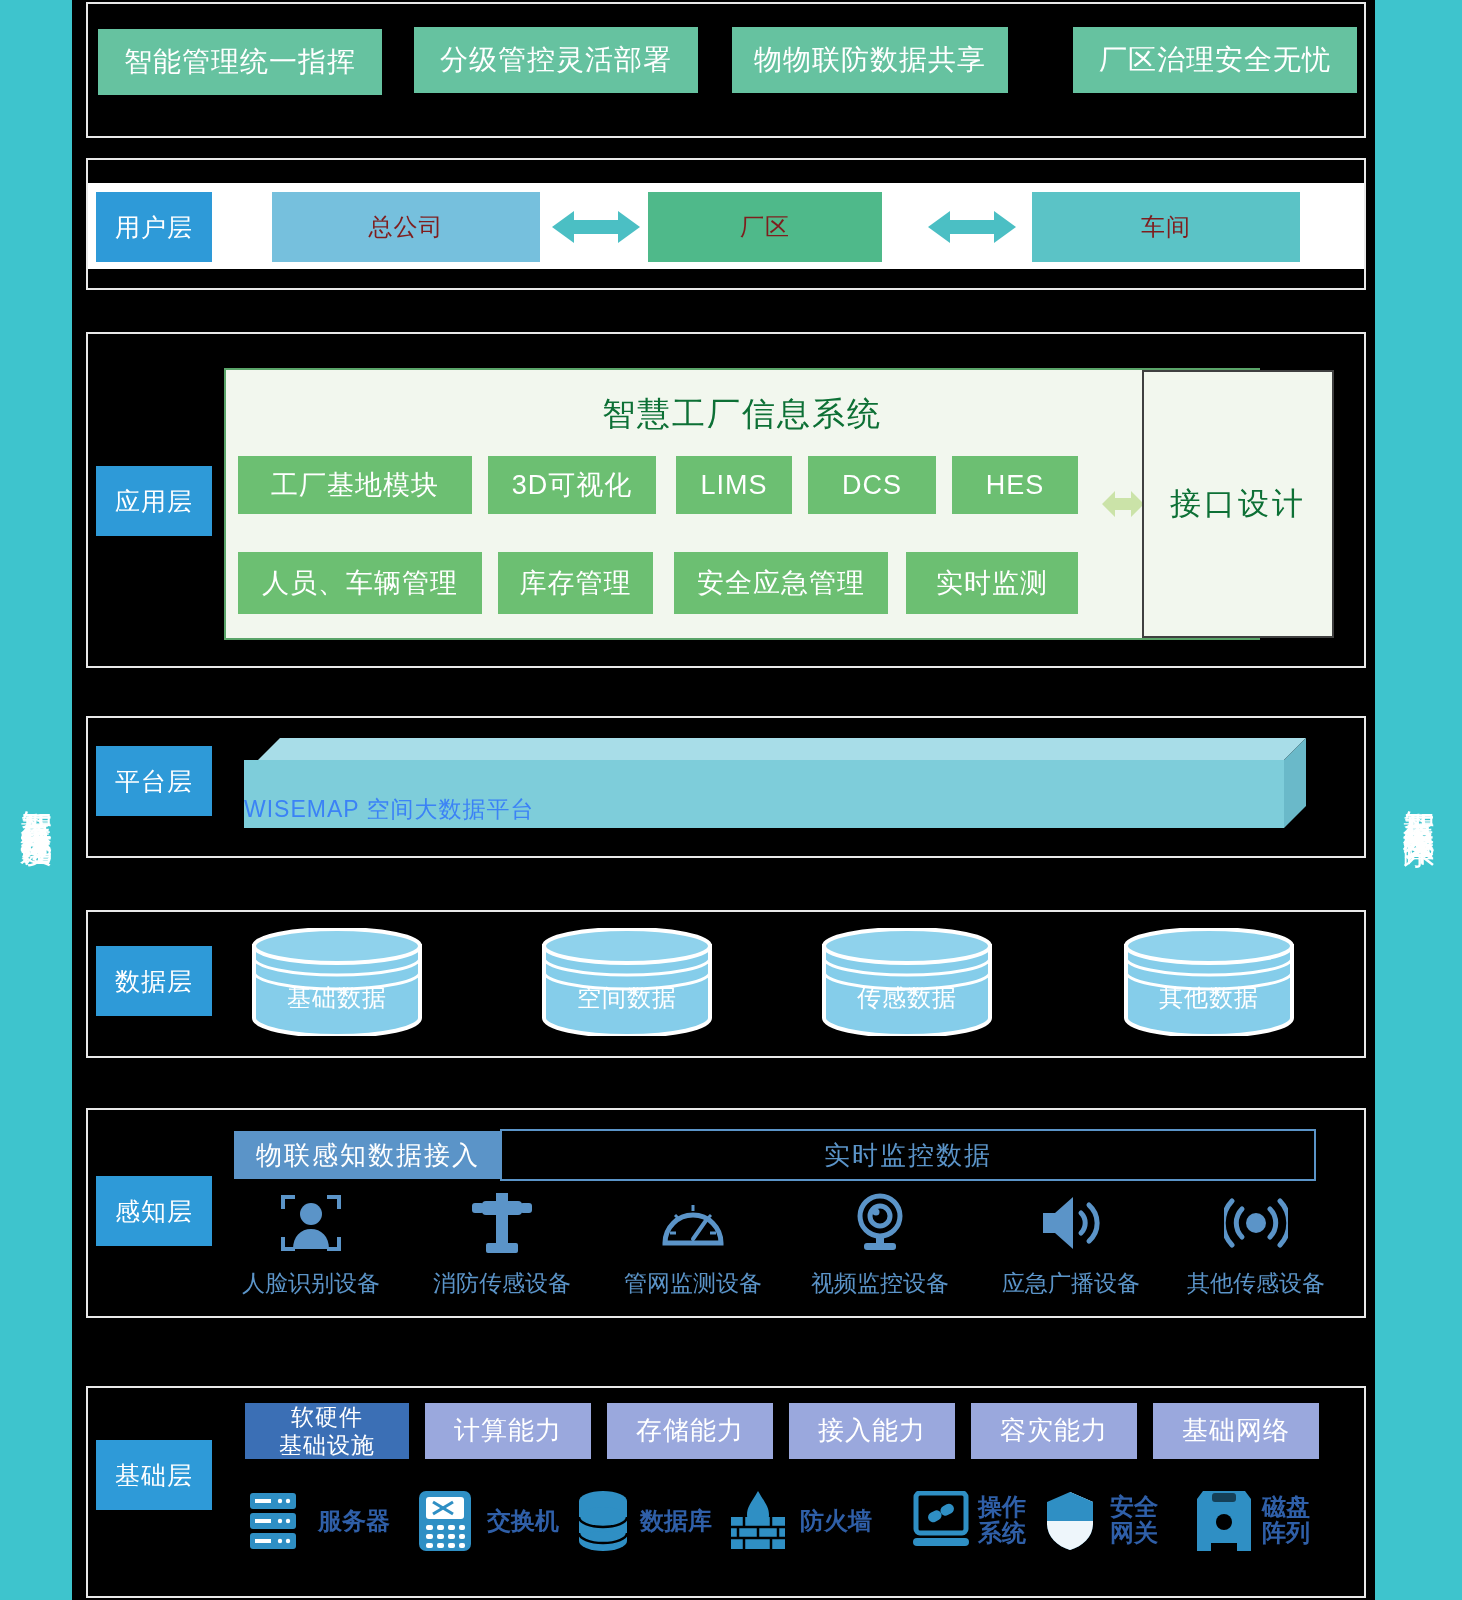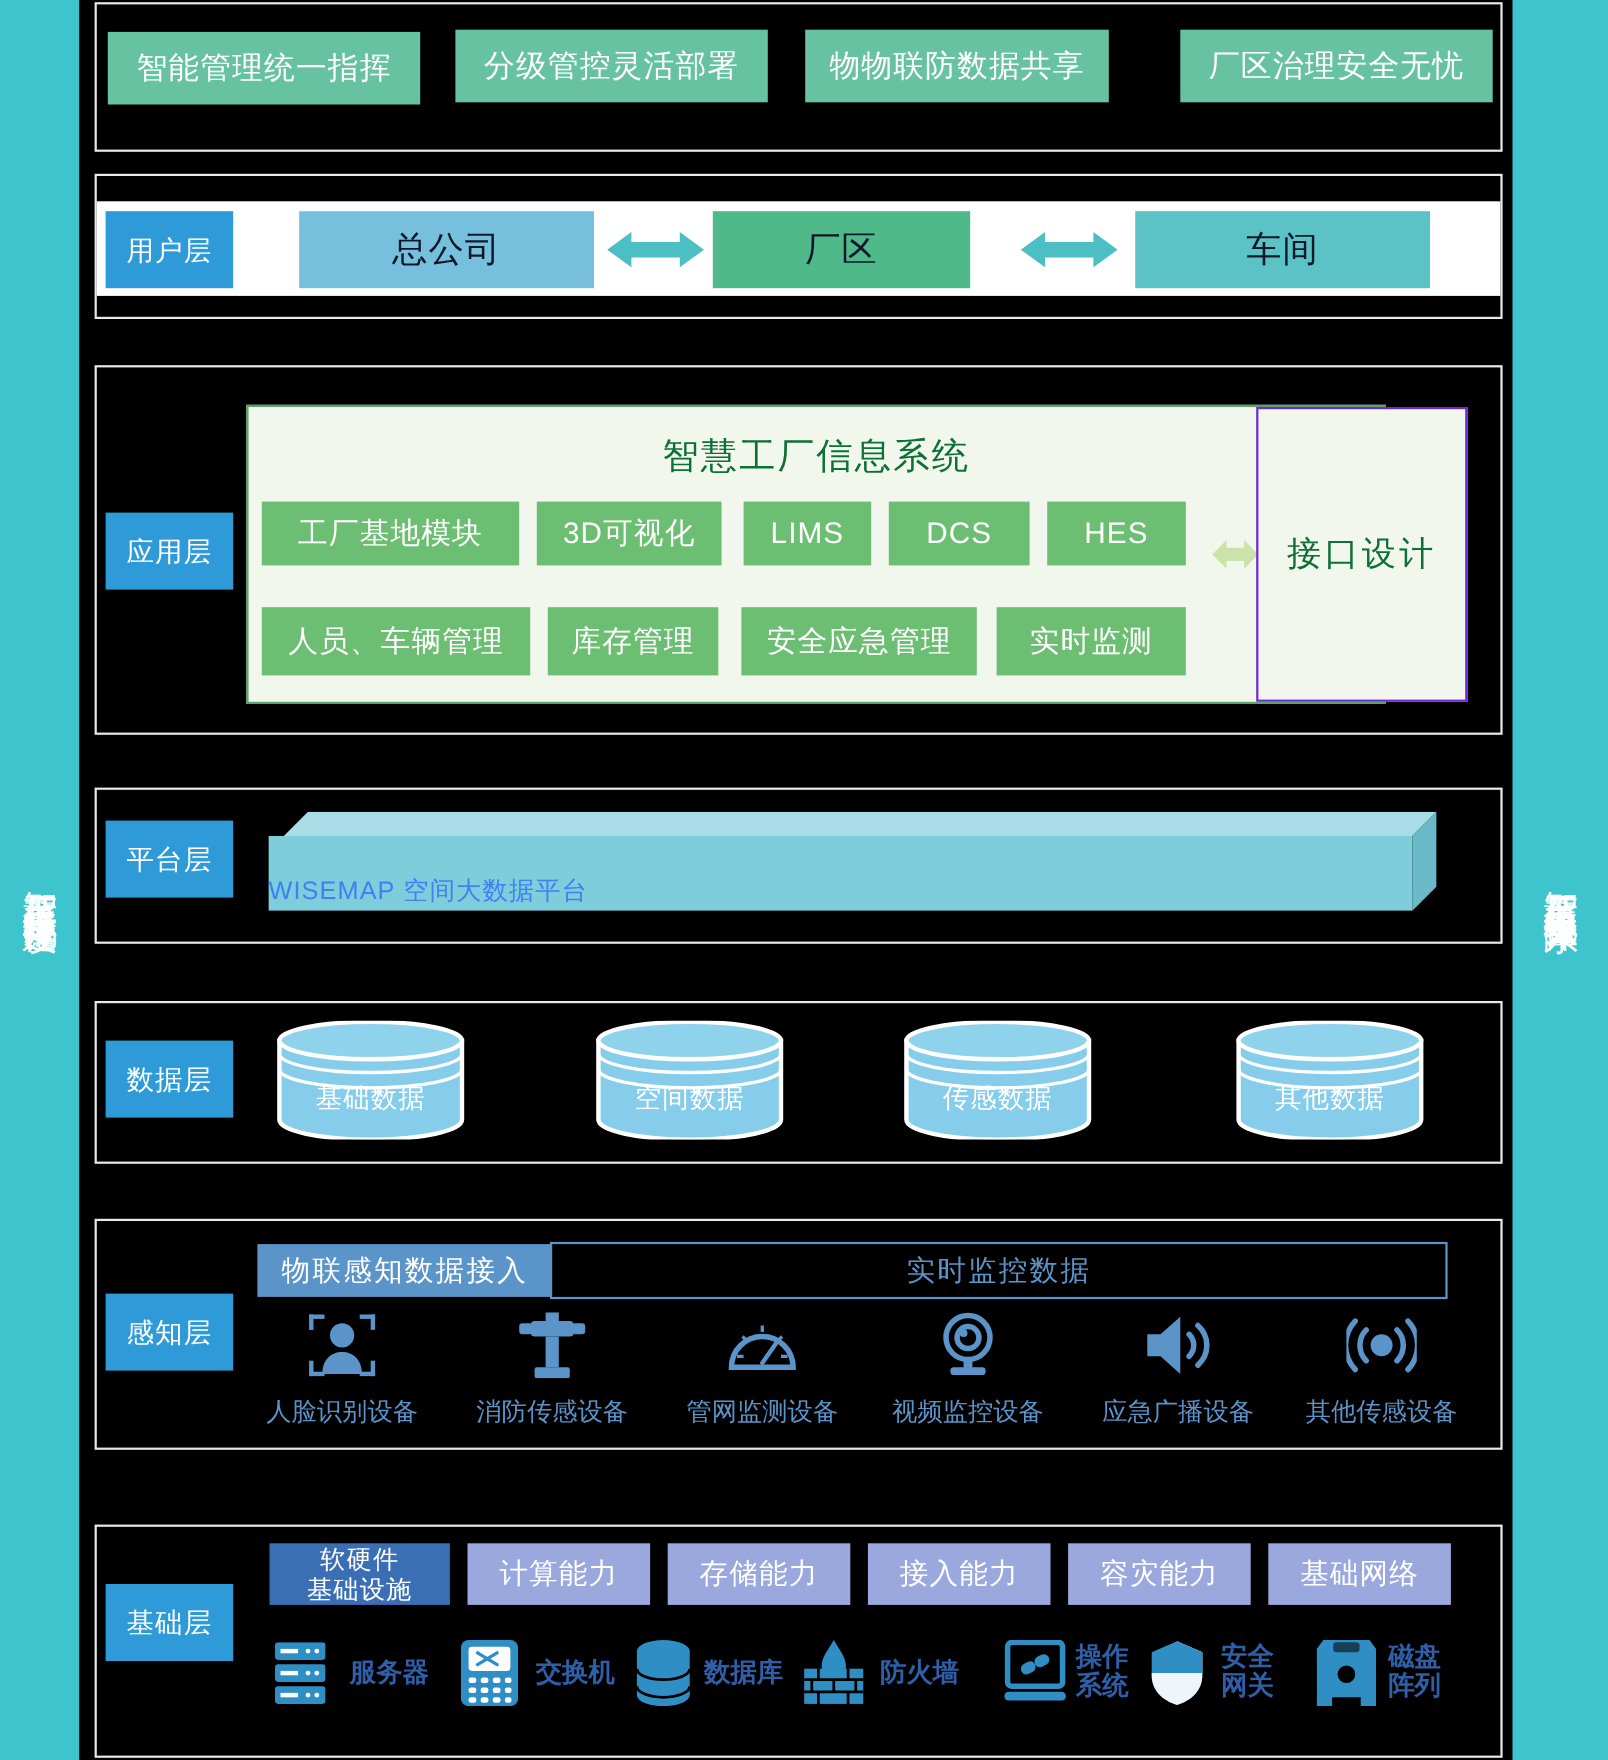--- a/index.html
+++ b/index.html
@@ -48,21 +48,21 @@
     background: #66c2a0;
     color: #ffffff;
     display: flex; align-items: center; justify-content: center;
     font-size: 28px; letter-spacing: 1px;
   }
 
   
   .ubox {
     position: absolute;
     display: flex; align-items: center; justify-content: center;
-    color: #0f172a; font-size: 32px; letter-spacing: 1px; text-align: center;
+    color: #7f1d1d; font-size: 24px; letter-spacing: 1px; text-align: center;
   }
   .arrow-h { position: absolute; }
 
   
   .sysbox {
     position: absolute;
     background: #f2f7ee;
     border: 2px solid #5aa469;
   }
   .sys-title {
@@ -70,21 +70,21 @@
     text-align: center; color: #0d7035; font-size: 33px; letter-spacing: 2px;
   }
   .mod {
     position: absolute;
     background: #6cbf72;
     color: #ffffff;
     display: flex; align-items: center; justify-content: center;
     font-size: 27px; letter-spacing: 1px;
   }
   .ifacebox {
-    position: absolute; background: #f2f7ee; border: 2px solid #6d28d9;
+    position: absolute; background: #f2f7ee; border: 2px solid #404040;
     display: flex; align-items: center; justify-content: center;
     color: #0d7035; font-size: 31px; letter-spacing: 3px;
   }
 
   
   .slab { position: absolute; }
   .slab-label {
     position: absolute; left: 0; right: 0; top: 50%;
     transform: translateY(-50%);
     text-align: left; color: #3b82f6; font-size: 23px; letter-spacing: 1px;

